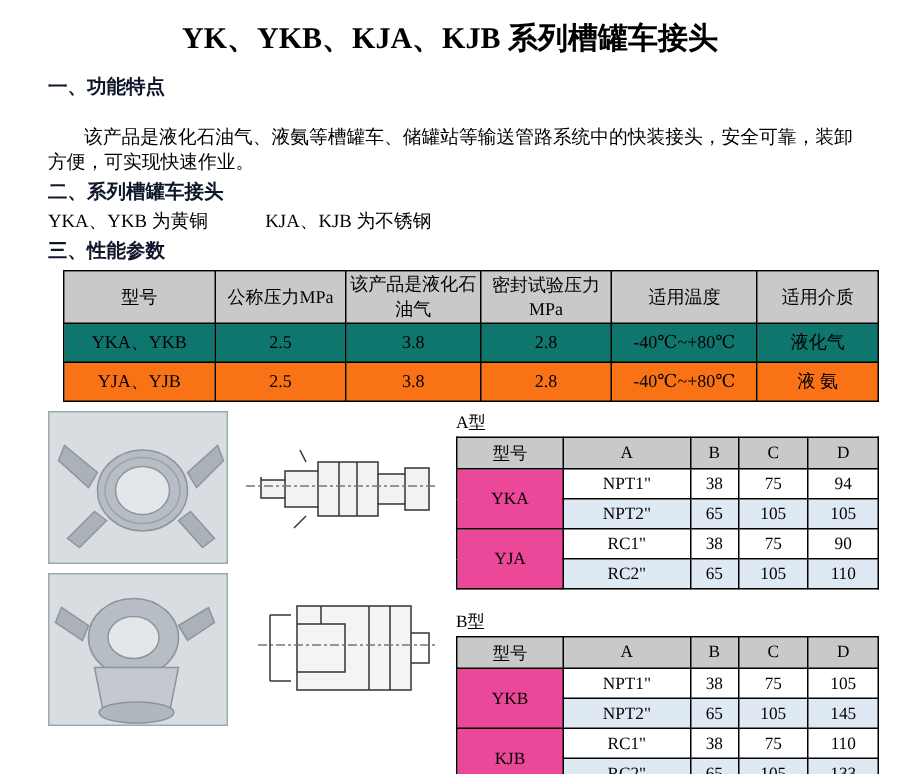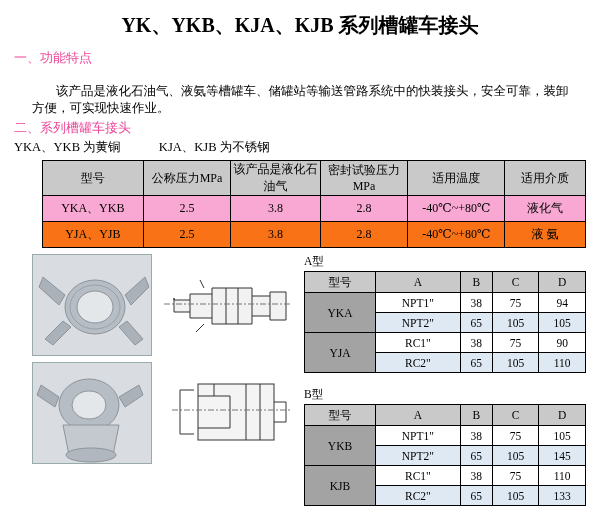--- a/index.html
+++ b/index.html
@@ -24,35 +24,36 @@
   }
   .title {
     text-align: center;
     font-size: 20px;
     font-weight: bold;
     letter-spacing: 0px;
     margin: 4px 0 10px 0;
     font-family: "Liberation Serif", "DejaVu Serif", serif;
   }
   .sec-head {
-    color: #ec4899;
-    font-weight: normal;
+    color: #0f172a;
+    font-weight: bold;
     font-size: 13px;
-    margin: 2px 0 2px 0;
+    margin: 2px 0 2px 18px;
     font-family: "Liberation Serif", "DejaVu Serif", serif;
   }
   .para {
     font-size: 12.5px;
     line-height: 17px;
     margin: 16px 0 0 18px;
     text-indent: 24px;
     padding-right: 8px;
   }
   .material-line {
     font-size: 12.5px;
+    margin-left: 18px;
   }
   .material-line .gap {
     display: inline-block;
     width: 32px;
   }
 
   
   table.perf {
     border-collapse: collapse;
     margin: 4px 0 0 28px;
@@ -64,21 +65,21 @@
     border: 1px solid #000;
     text-align: center;
     height: 25px;
     padding: 0 2px;
     font-weight: normal;
   }
   table.perf thead th {
     background: #c9c9c9;
   }
   table.perf tbody td {
-    background: #f9a8d4;
+    background: #0f766e;
   }
   table.perf tbody tr:nth-child(2) td {
     background: #f97316;
   }
   .perf col.c0 { width: 118px; }
   .perf col.c1 { width: 106px; }
   .perf col.c2 { width: 110px; }
   .perf col.c3 { width: 106px; }
   .perf col.c4 { width: 104px; }
   .perf col.c5 { width: 100px; }
@@ -134,21 +135,21 @@
     text-align: center;
     height: 19px;
     font-weight: normal;
     padding: 0;
   }
   table.dim thead th {
     background: #c9c9c9;
     height: 20px;
   }
   table.dim td.modelcell {
-    background: #a3a3a3;
+    background: #ec4899;
     width: 70px;
   }
   table.dim td.alt {
     background: #dfe9f3;
   }
   .spacer-b {
     height: 14px;
   }
 </style>
 </head>
@@ -161,20 +162,21 @@
   <div class="sec-head">一、功能特点</div>
   <div class="para">该产品是液化石油气、液氨等槽罐车、储罐站等输送管路系统中的快装接头，安全可靠，装卸方便，可实现快速作业。</div>
 
   <div class="sec-head">二、系列槽罐车接头</div>
   <div class="material-line">
     <span>YKA、YKB 为黄铜</span>
     <span class="gap"></span>
     <span>KJA、KJB 为不锈钢</span>
   </div>
 
+  <div class="sec-head">三、性能参数</div>
 
   <table class="perf">
     <colgroup>
       <col class="c0">
         <col class="c1">
         <col class="c2">
         <col class="c3">
         <col class="c4">
         <col class="c5">
     </colgroup>

